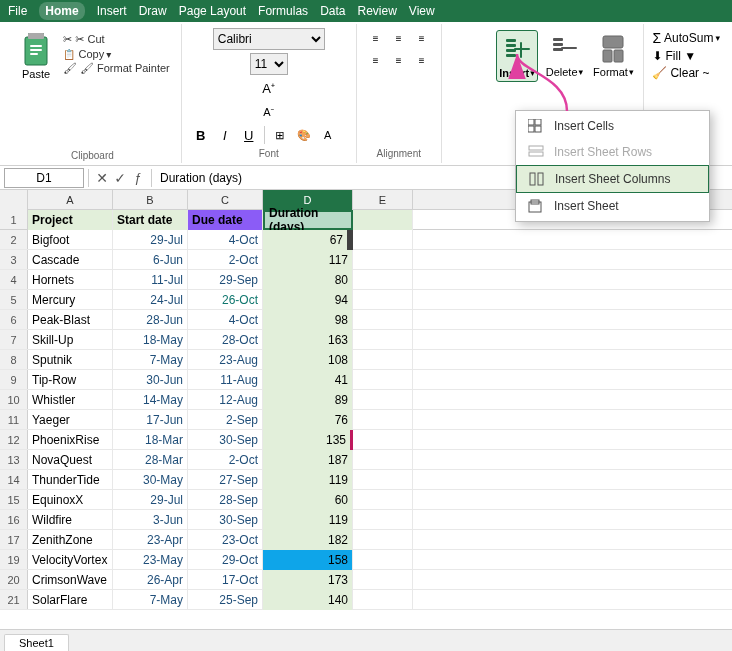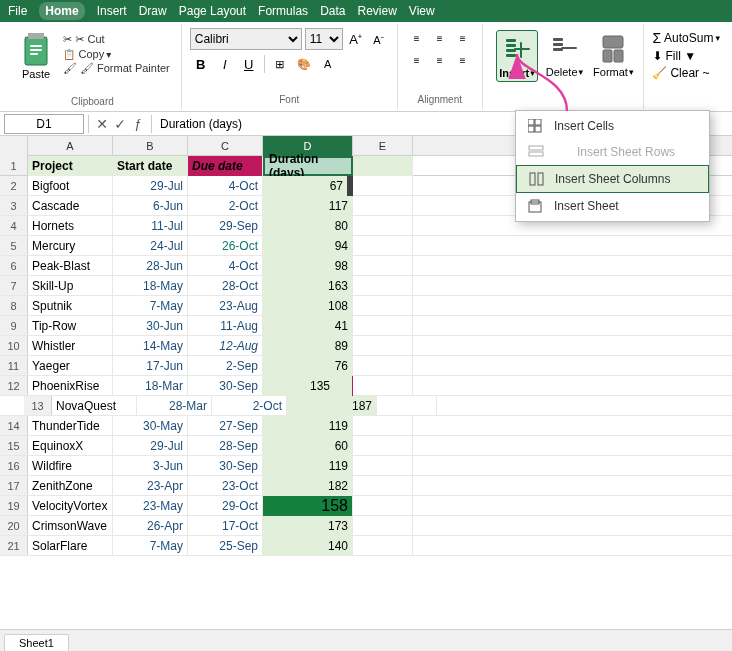--- a/index.html
+++ b/index.html
@@ -56,21 +56,21 @@
               <span style="margin-right:3px;font-size:11px;">🖌</span>
               <span style="font-size:11px;">🖌 Format Painter</span>
             </div>
           </div>
         </div>
         <div style="font-size:10px;color:#666;text-align:center;padding-top:2px;">Clipboard</div>
       </div>
 
       <div style="display:flex;flex-direction:column;padding:4px 8px;border-right:1px solid #e0e0e0;min-width:175px;">
         <div style="flex:1;display:flex;flex-direction:column;gap:3px;">
-          <div style="display:flex;align-items:center;gap:3px;">
+          <div style="display:flex;align-items:center;gap:3px;flex-direction:column;">
             <select style="height:22px;font-size:12px;width:112px;border:1px solid #aaa;">
               <option>Calibri</option>
             </select>
             <select style="height:22px;font-size:12px;width:38px;border:1px solid #aaa;">
               <option>11</option>
             </select>
             <button style="width:20px;height:20px;border:1px solid transparent;background:transparent;cursor:pointer;font-size:13px;" title="Increase font size">A⁺</button>
             <button style="width:20px;height:20px;border:1px solid transparent;background:transparent;cursor:pointer;font-size:11px;" title="Decrease font size">A⁻</button>
           </div>
           <div style="display:flex;align-items:center;gap:2px;">
@@ -192,21 +192,21 @@
         <span style="width:20px;height:16px;margin-right:8px;display:flex;align-items:center;justify-content:center;">
           <svg width="16" height="14" viewBox="0 0 16 14">
             <rect x="0" y="0" width="6" height="6" fill="none" stroke="#555" stroke-width="1"></rect>
             <rect x="7" y="0" width="6" height="6" fill="none" stroke="#555" stroke-width="1"></rect>
             <rect x="0" y="7" width="6" height="6" fill="none" stroke="#555" stroke-width="1"></rect>
             <rect x="7" y="7" width="6" height="6" fill="none" stroke="#555" stroke-width="1"></rect>
           </svg>
         </span>
         <span>Insert Cells</span>
       </div>
-      <div style="display:flex;align-items:center;padding:5px 10px;cursor:default;font-size:12px;color:#aaa;white-space:nowrap;gap:23px;">
+      <div style="display:flex;align-items:center;padding:5px 10px;cursor:default;font-size:12px;color:#aaa;white-space:nowrap;">
         <span style="width:20px;height:16px;margin-right:8px;display:flex;align-items:center;justify-content:center;">
           <svg width="16" height="14" viewBox="0 0 16 14">
             <rect x="1" y="1" width="14" height="4" fill="none" stroke="#aaa" stroke-width="1"></rect>
             <rect x="1" y="7" width="14" height="4" fill="none" stroke="#aaa" stroke-width="1"></rect>
           </svg>
         </span>
         <span>Insert Sheet Rows</span>
       </div>
       <div style="display:flex;align-items:center;padding:5px 10px;cursor:pointer;font-size:12px;color:#333;white-space:nowrap;background:#e2efda;border:1px solid #217346;">
         <span style="width:20px;height:16px;margin-right:8px;display:flex;align-items:center;justify-content:center;">
@@ -247,21 +247,21 @@
       <div style="width:75px;min-width:75px;height:20px;display:flex;align-items:center;justify-content:center;font-size:11px;color:#333;border-right:1px solid #d0d0d0;cursor:pointer;">B</div>
       <div style="width:75px;min-width:75px;height:20px;display:flex;align-items:center;justify-content:center;font-size:11px;color:#333;border-right:1px solid #d0d0d0;cursor:pointer;">C</div>
       <div style="width:90px;min-width:90px;height:20px;display:flex;align-items:center;justify-content:center;font-size:11px;color:white;border-right:1px solid #d0d0d0;cursor:pointer;background:#217346;">D</div>
       <div style="width:60px;min-width:60px;height:20px;display:flex;align-items:center;justify-content:center;font-size:11px;color:#333;border-right:1px solid #d0d0d0;cursor:pointer;">E</div>
     </div>
 
     <div style="display:flex;border-bottom:1px solid #d0d0d0;height:20px;">
       <div style="width:28px;min-width:28px;display:flex;align-items:center;justify-content:center;font-size:11px;color:#555;background:#f0f0f0;border-right:1px solid #d0d0d0;">1</div>
       <div style="width:85px;min-width:85px;height:20px;display:flex;align-items:center;padding:0 4px;font-size:12px;border-right:1px solid #e8e8e8;font-weight:bold;background:#e2efda;">Project</div>
       <div style="width:75px;min-width:75px;height:20px;display:flex;align-items:center;padding:0 4px;font-size:12px;border-right:1px solid #e8e8e8;font-weight:bold;background:#e2efda;">Start date</div>
-      <div style="width:75px;min-width:75px;height:20px;display:flex;align-items:center;padding:0 4px;font-size:12px;border-right:1px solid #e8e8e8;font-weight:bold;background:#be185d;font-style:italic;">Due date</div>
+      <div style="width:75px;min-width:75px;height:20px;display:flex;align-items:center;padding:0 4px;font-size:12px;border-right:1px solid #e8e8e8;font-weight:bold;background:#8b5cf6;">Due date</div>
       <div style="width:90px;min-width:90px;height:20px;display:flex;align-items:center;padding:0 4px;font-size:12px;border-right:1px solid #e8e8e8;font-weight:bold;background:#b8dac8;border:2px solid #217346;">Duration (days)</div>
       <div style="width:60px;min-width:60px;height:20px;display:flex;align-items:center;padding:0 4px;font-size:12px;border-right:1px solid #e8e8e8;background:#e2efda;"></div>
     </div>
 
     <div id="data-rows-container" style="overflow:hidden;">
     <div style="display: flex; border-bottom: 1px solid rgb(232, 232, 232); height: 20px;">
       <div style="width:28px;min-width:28px;display:flex;align-items:center;justify-content:center;font-size:11px;color:#555;background:#f0f0f0;border-right:1px solid #d0d0d0;">2</div>
       <div style="width:85px;min-width:85px;height:20px;display:flex;align-items:center;padding:0 4px;font-size:12px;border-right:1px solid #e8e8e8;overflow:hidden;white-space:nowrap;">Bigfoot</div>
       <div style="width:75px;min-width:75px;height:20px;display:flex;align-items:center;justify-content:flex-end;padding:0 4px;font-size:12px;border-right:1px solid #e8e8e8;color:#1f4e79;">29-Jul</div>
       <div style="width:75px;min-width:75px;height:20px;display:flex;align-items:center;justify-content:flex-end;padding:0 4px;font-size:12px;border-right:1px solid #e8e8e8;color:#1f4e79;">4-Oct</div>
@@ -321,41 +321,41 @@
       <div style="width:85px;min-width:85px;height:20px;display:flex;align-items:center;padding:0 4px;font-size:12px;border-right:1px solid #e8e8e8;overflow:hidden;white-space:nowrap;">Tip-Row</div>
       <div style="width:75px;min-width:75px;height:20px;display:flex;align-items:center;justify-content:flex-end;padding:0 4px;font-size:12px;border-right:1px solid #e8e8e8;color:#1f4e79;">30-Jun</div>
       <div style="width:75px;min-width:75px;height:20px;display:flex;align-items:center;justify-content:flex-end;padding:0 4px;font-size:12px;border-right:1px solid #e8e8e8;color:#1f4e79;">11-Aug</div>
       <div style="width:90px;min-width:90px;height:20px;display:flex;align-items:center;justify-content:flex-end;padding:0 4px;font-size:12px;border-right:1px solid #e8e8e8;background:#e2efda;">41</div>
       <div style="width:60px;min-width:60px;height:20px;display:flex;align-items:center;padding:0 4px;font-size:12px;border-right:1px solid #e8e8e8;"></div>
     </div>
         <div style="display: flex; border-bottom: 1px solid rgb(232, 232, 232); height: 20px;">
       <div style="width:28px;min-width:28px;display:flex;align-items:center;justify-content:center;font-size:11px;color:#555;background:#f0f0f0;border-right:1px solid #d0d0d0;">10</div>
       <div style="width:85px;min-width:85px;height:20px;display:flex;align-items:center;padding:0 4px;font-size:12px;border-right:1px solid #e8e8e8;overflow:hidden;white-space:nowrap;">Whistler</div>
       <div style="width:75px;min-width:75px;height:20px;display:flex;align-items:center;justify-content:flex-end;padding:0 4px;font-size:12px;border-right:1px solid #e8e8e8;color:#1f4e79;">14-May</div>
-      <div style="width:75px;min-width:75px;height:20px;display:flex;align-items:center;justify-content:flex-end;padding:0 4px;font-size:12px;border-right:1px solid #e8e8e8;color:#1f4e79;font-style:italic;">12-Aug</div>
+      <div style="width:75px;min-width:75px;height:20px;display:flex;align-items:center;justify-content:flex-end;padding:0 4px;font-size:12px;border-right:1px solid #e8e8e8;color:#1f4e79;">12-Aug</div>
       <div style="width:90px;min-width:90px;height:20px;display:flex;align-items:center;justify-content:flex-end;padding:0 4px;font-size:12px;border-right:1px solid #e8e8e8;background:#e2efda;">89</div>
       <div style="width:60px;min-width:60px;height:20px;display:flex;align-items:center;padding:0 4px;font-size:12px;border-right:1px solid #e8e8e8;"></div>
     </div>
         <div style="display: flex; border-bottom: 1px solid rgb(232, 232, 232); height: 20px;">
       <div style="width:28px;min-width:28px;display:flex;align-items:center;justify-content:center;font-size:11px;color:#555;background:#f0f0f0;border-right:1px solid #d0d0d0;">11</div>
       <div style="width:85px;min-width:85px;height:20px;display:flex;align-items:center;padding:0 4px;font-size:12px;border-right:1px solid #e8e8e8;overflow:hidden;white-space:nowrap;">Yaeger</div>
       <div style="width:75px;min-width:75px;height:20px;display:flex;align-items:center;justify-content:flex-end;padding:0 4px;font-size:12px;border-right:1px solid #e8e8e8;color:#1f4e79;">17-Jun</div>
       <div style="width:75px;min-width:75px;height:20px;display:flex;align-items:center;justify-content:flex-end;padding:0 4px;font-size:12px;border-right:1px solid #e8e8e8;color:#1f4e79;">2-Sep</div>
       <div style="width:90px;min-width:90px;height:20px;display:flex;align-items:center;justify-content:flex-end;padding:0 4px;font-size:12px;border-right:1px solid #e8e8e8;background:#e2efda;">76</div>
       <div style="width:60px;min-width:60px;height:20px;display:flex;align-items:center;padding:0 4px;font-size:12px;border-right:1px solid #e8e8e8;"></div>
     </div>
         <div style="display: flex; border-bottom: 1px solid rgb(232, 232, 232); height: 20px;">
       <div style="width:28px;min-width:28px;display:flex;align-items:center;justify-content:center;font-size:11px;color:#555;background:#f0f0f0;border-right:1px solid #d0d0d0;">12</div>
       <div style="width:85px;min-width:85px;height:20px;display:flex;align-items:center;padding:0 4px;font-size:12px;border-right:1px solid #e8e8e8;overflow:hidden;white-space:nowrap;">PhoenixRise</div>
       <div style="width:75px;min-width:75px;height:20px;display:flex;align-items:center;justify-content:flex-end;padding:0 4px;font-size:12px;border-right:1px solid #e8e8e8;color:#1f4e79;">18-Mar</div>
       <div style="width:75px;min-width:75px;height:20px;display:flex;align-items:center;justify-content:flex-end;padding:0 4px;font-size:12px;border-right:1px solid #e8e8e8;color:#1f4e79;">30-Sep</div>
-      <div style="width:90px;min-width:90px;height:20px;display:flex;align-items:center;justify-content:flex-end;padding:0 22px;font-size:12px;border-right:1px solid #be185d;background:#e2efda;">135</div>
-      <div style="width:60px;min-width:60px;height:20px;display:flex;align-items:center;padding:0 4px;font-size:12px;border-right:1px solid #e8e8e8;"></div>
-    </div>
-        <div style="display: flex; border-bottom: 1px solid rgb(232, 232, 232); height: 20px; padding-left: 24px;">
+      <div style="width:90px;min-width:90px;height:20px;display:flex;align-items:center;justify-content:flex-end;padding:0 4px;font-size:12px;border-right:3px solid #be185d;background:#e2efda;">135</div>
+      <div style="width:60px;min-width:60px;height:20px;display:flex;align-items:center;padding:0 4px;font-size:12px;border-right:1px solid #e8e8e8;"></div>
+    </div>
+        <div style="display: flex; border-bottom: 1px solid rgb(232, 232, 232); height: 20px;">
       <div style="width:28px;min-width:28px;display:flex;align-items:center;justify-content:center;font-size:11px;color:#555;background:#f0f0f0;border-right:1px solid #d0d0d0;">13</div>
       <div style="width:85px;min-width:85px;height:20px;display:flex;align-items:center;padding:0 4px;font-size:12px;border-right:1px solid #e8e8e8;overflow:hidden;white-space:nowrap;">NovaQuest</div>
       <div style="width:75px;min-width:75px;height:20px;display:flex;align-items:center;justify-content:flex-end;padding:0 4px;font-size:12px;border-right:1px solid #e8e8e8;color:#1f4e79;">28-Mar</div>
       <div style="width:75px;min-width:75px;height:20px;display:flex;align-items:center;justify-content:flex-end;padding:0 4px;font-size:12px;border-right:1px solid #e8e8e8;color:#1f4e79;">2-Oct</div>
       <div style="width:90px;min-width:90px;height:20px;display:flex;align-items:center;justify-content:flex-end;padding:0 4px;font-size:12px;border-right:1px solid #e8e8e8;background:#e2efda;">187</div>
       <div style="width:60px;min-width:60px;height:20px;display:flex;align-items:center;padding:0 4px;font-size:12px;border-right:1px solid #e8e8e8;"></div>
     </div>
         <div style="display: flex; border-bottom: 1px solid rgb(232, 232, 232); height: 20px;">
       <div style="width:28px;min-width:28px;display:flex;align-items:center;justify-content:center;font-size:11px;color:#555;background:#f0f0f0;border-right:1px solid #d0d0d0;">14</div>
       <div style="width:85px;min-width:85px;height:20px;display:flex;align-items:center;padding:0 4px;font-size:12px;border-right:1px solid #e8e8e8;overflow:hidden;white-space:nowrap;">ThunderTide</div>
@@ -386,21 +386,21 @@
       <div style="width:75px;min-width:75px;height:20px;display:flex;align-items:center;justify-content:flex-end;padding:0 4px;font-size:12px;border-right:1px solid #e8e8e8;color:#1f4e79;">23-Apr</div>
       <div style="width:75px;min-width:75px;height:20px;display:flex;align-items:center;justify-content:flex-end;padding:0 4px;font-size:12px;border-right:1px solid #e8e8e8;color:#1f4e79;">23-Oct</div>
       <div style="width:90px;min-width:90px;height:20px;display:flex;align-items:center;justify-content:flex-end;padding:0 4px;font-size:12px;border-right:1px solid #e8e8e8;background:#e2efda;">182</div>
       <div style="width:60px;min-width:60px;height:20px;display:flex;align-items:center;padding:0 4px;font-size:12px;border-right:1px solid #e8e8e8;"></div>
     </div>
         <div style="display: flex; border-bottom: 1px solid rgb(232, 232, 232); height: 20px;">
       <div style="width:28px;min-width:28px;display:flex;align-items:center;justify-content:center;font-size:11px;color:#555;background:#f0f0f0;border-right:1px solid #d0d0d0;">19</div>
       <div style="width:85px;min-width:85px;height:20px;display:flex;align-items:center;padding:0 4px;font-size:12px;border-right:1px solid #e8e8e8;overflow:hidden;white-space:nowrap;">VelocityVortex</div>
       <div style="width:75px;min-width:75px;height:20px;display:flex;align-items:center;justify-content:flex-end;padding:0 4px;font-size:12px;border-right:1px solid #e8e8e8;color:#1f4e79;">23-May</div>
       <div style="width:75px;min-width:75px;height:20px;display:flex;align-items:center;justify-content:flex-end;padding:0 4px;font-size:12px;border-right:1px solid #e8e8e8;color:#1f4e79;">29-Oct</div>
-      <div style="width:90px;min-width:90px;height:20px;display:flex;align-items:center;justify-content:flex-end;padding:0 4px;font-size:16px;border-right:1px solid #e8e8e8;background:#15803d;">158</div>
+      <div style="width:90px;min-width:90px;height:20px;display:flex;align-items:center;justify-content:flex-end;padding:0 4px;font-size:12px;border-right:1px solid #e8e8e8;background:#0ea5e9;">158</div>
       <div style="width:60px;min-width:60px;height:20px;display:flex;align-items:center;padding:0 4px;font-size:12px;border-right:1px solid #e8e8e8;"></div>
     </div>
         <div style="display: flex; border-bottom: 1px solid rgb(232, 232, 232); height: 20px;">
       <div style="width:28px;min-width:28px;display:flex;align-items:center;justify-content:center;font-size:11px;color:#555;background:#f0f0f0;border-right:1px solid #d0d0d0;">20</div>
       <div style="width:85px;min-width:85px;height:20px;display:flex;align-items:center;padding:0 4px;font-size:12px;border-right:1px solid #e8e8e8;overflow:hidden;white-space:nowrap;">CrimsonWave</div>
       <div style="width:75px;min-width:75px;height:20px;display:flex;align-items:center;justify-content:flex-end;padding:0 4px;font-size:12px;border-right:1px solid #e8e8e8;color:#1f4e79;">26-Apr</div>
       <div style="width:75px;min-width:75px;height:20px;display:flex;align-items:center;justify-content:flex-end;padding:0 4px;font-size:12px;border-right:1px solid #e8e8e8;color:#1f4e79;">17-Oct</div>
       <div style="width:90px;min-width:90px;height:20px;display:flex;align-items:center;justify-content:flex-end;padding:0 4px;font-size:12px;border-right:1px solid #e8e8e8;background:#e2efda;">173</div>
       <div style="width:60px;min-width:60px;height:20px;display:flex;align-items:center;padding:0 4px;font-size:12px;border-right:1px solid #e8e8e8;"></div>
     </div>

